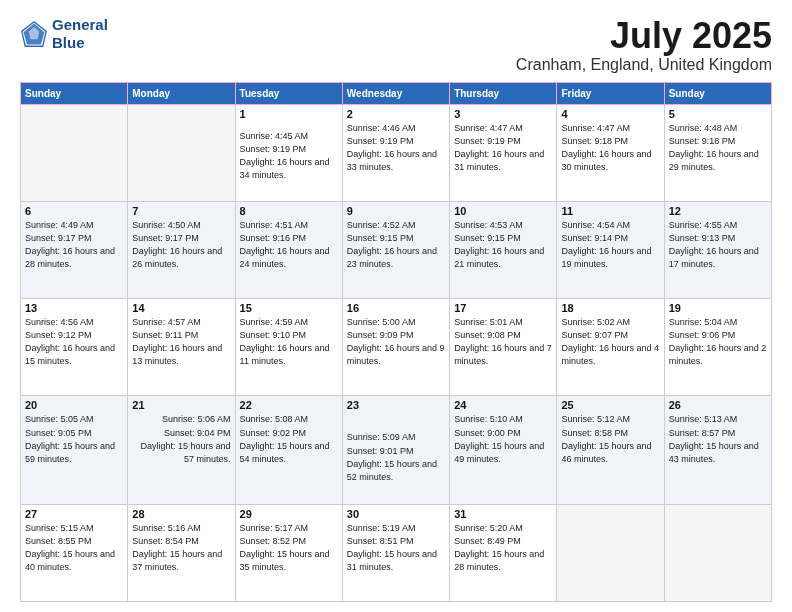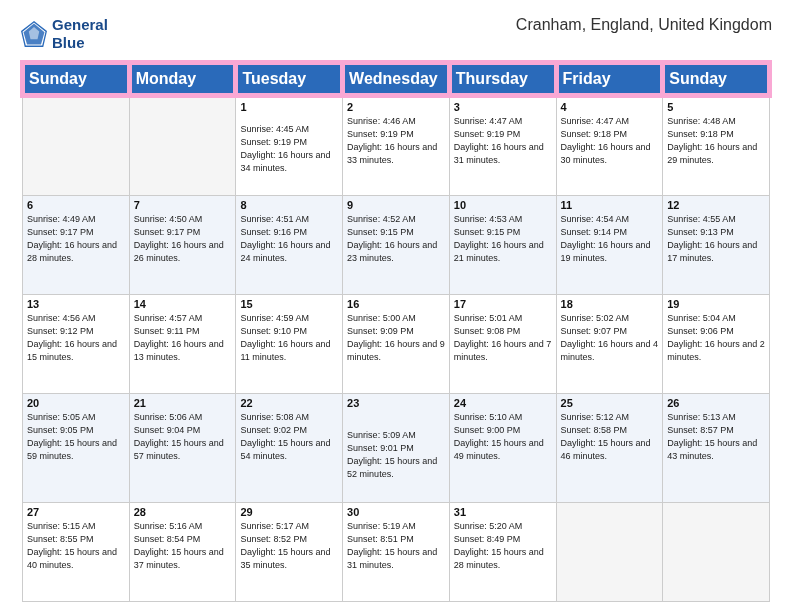--- a/index.html
+++ b/index.html
@@ -54,25 +54,25 @@
     .calendar {
       flex: 1;
       border: 1px solid #ccc;
       border-collapse: collapse;
       width: 100%;
       table-layout: fixed;
     }
     .calendar th {
       background-color: #2a6aba;
       color: #fff;
-      font-size: 16px;
+      font-size: 10px;
       font-weight: bold;
       padding: 5px 4px;
       text-align: left;
-      border: 5px solid #f9a8d4;
+      border: 1px solid #f9a8d4;
     }
     .calendar td {
       border: 1px solid #ccc;
       vertical-align: top;
       padding: 3px 4px;
       font-size: 9.5px;
       color: #222;
       background: #fff;
       height: 82px;
     }
@@ -112,20 +112,21 @@
         <polygon points="16,4 28,14 24,28 8,28 4,14" fill="#2a6aba" opacity="0.85"></polygon>
         <polygon points="16,2 30,13 26,30 6,30 2,13" fill="none" stroke="#2a6aba" stroke-width="1.5"></polygon>
         <polygon points="16,8 22,13 20,22 12,22 10,13" fill="#fff" opacity="0.5"></polygon>
       </svg>
       <div class="logo-text">
         <div>General</div>
         <div>Blue</div>
       </div>
     </div>
     <div class="title-block">
+      <div class="month-title">July 2025</div>
       <div class="location">Cranham, England, United Kingdom</div>
     </div>
   </div>
 
   <table class="calendar">
     <thead>
       <tr>
       <th>Sunday</th>
           <th>Monday</th>
           <th>Tuesday</th>
@@ -260,21 +261,21 @@
         </tr>
         <tr class="row-even">
           <td>
             <span class="day-num">20</span>
             <div class="day-info" style="white-space: pre-line;">Sunrise: 5:05 AM
 Sunset: 9:05 PM
 Daylight: 15 hours and 59 minutes.</div>
           </td>
           <td>
             <span class="day-num">21</span>
-            <div class="day-info" style="white-space: pre-line;">Sunrise: 5:06 AM
+            <div class="day-info" style="white-space: pre-line; text-align: right;">Sunrise: 5:06 AM
 Sunset: 9:04 PM
 Daylight: 15 hours and 57 minutes.</div>
           </td>
           <td>
             <span class="day-num">22</span>
             <div class="day-info" style="white-space: pre-line;">Sunrise: 5:08 AM
 Sunset: 9:02 PM
 Daylight: 15 hours and 54 minutes.</div>
           </td>
           <td>

